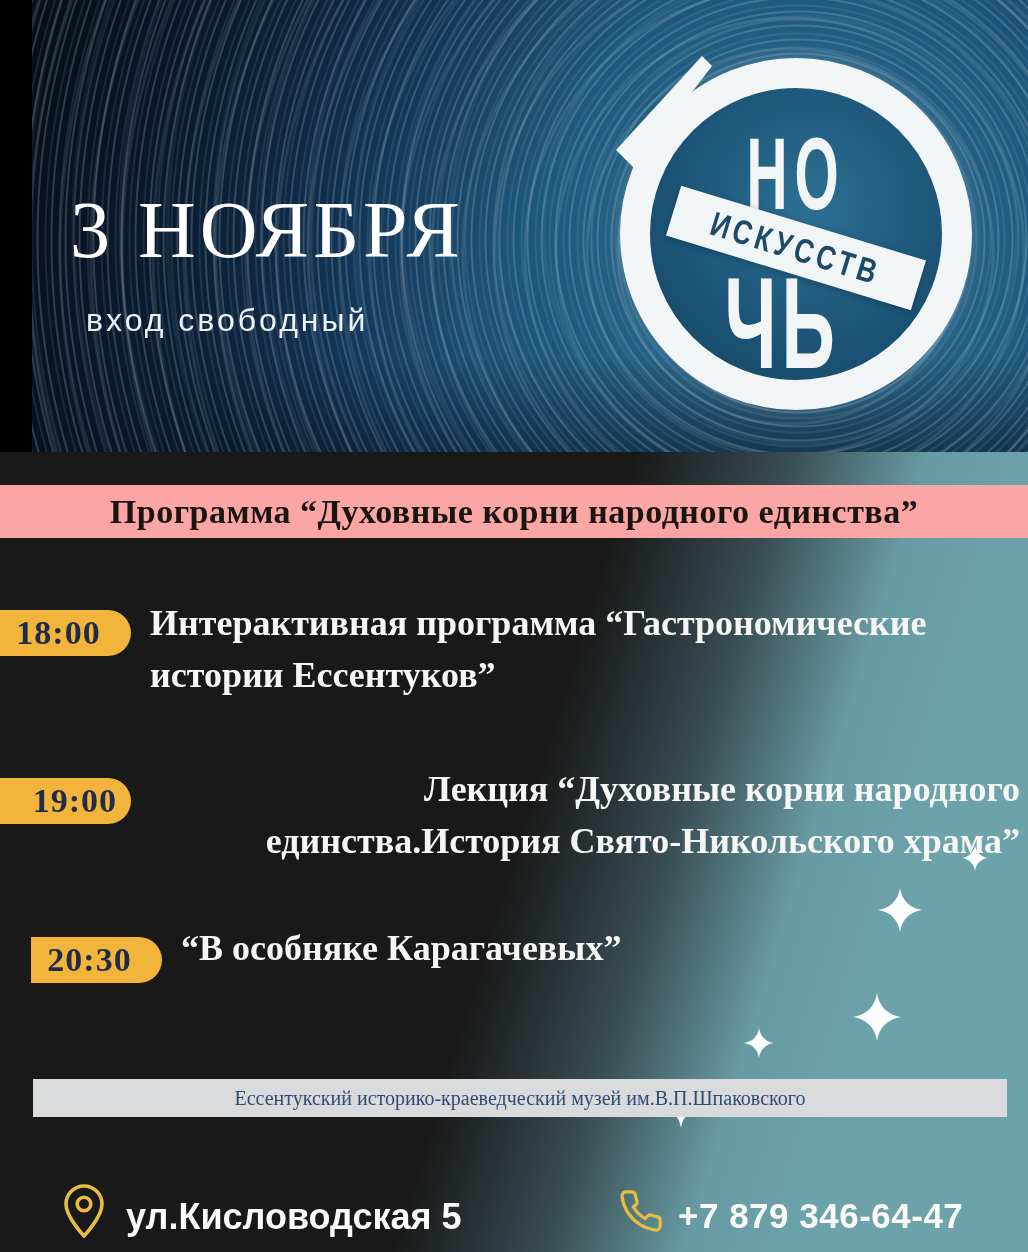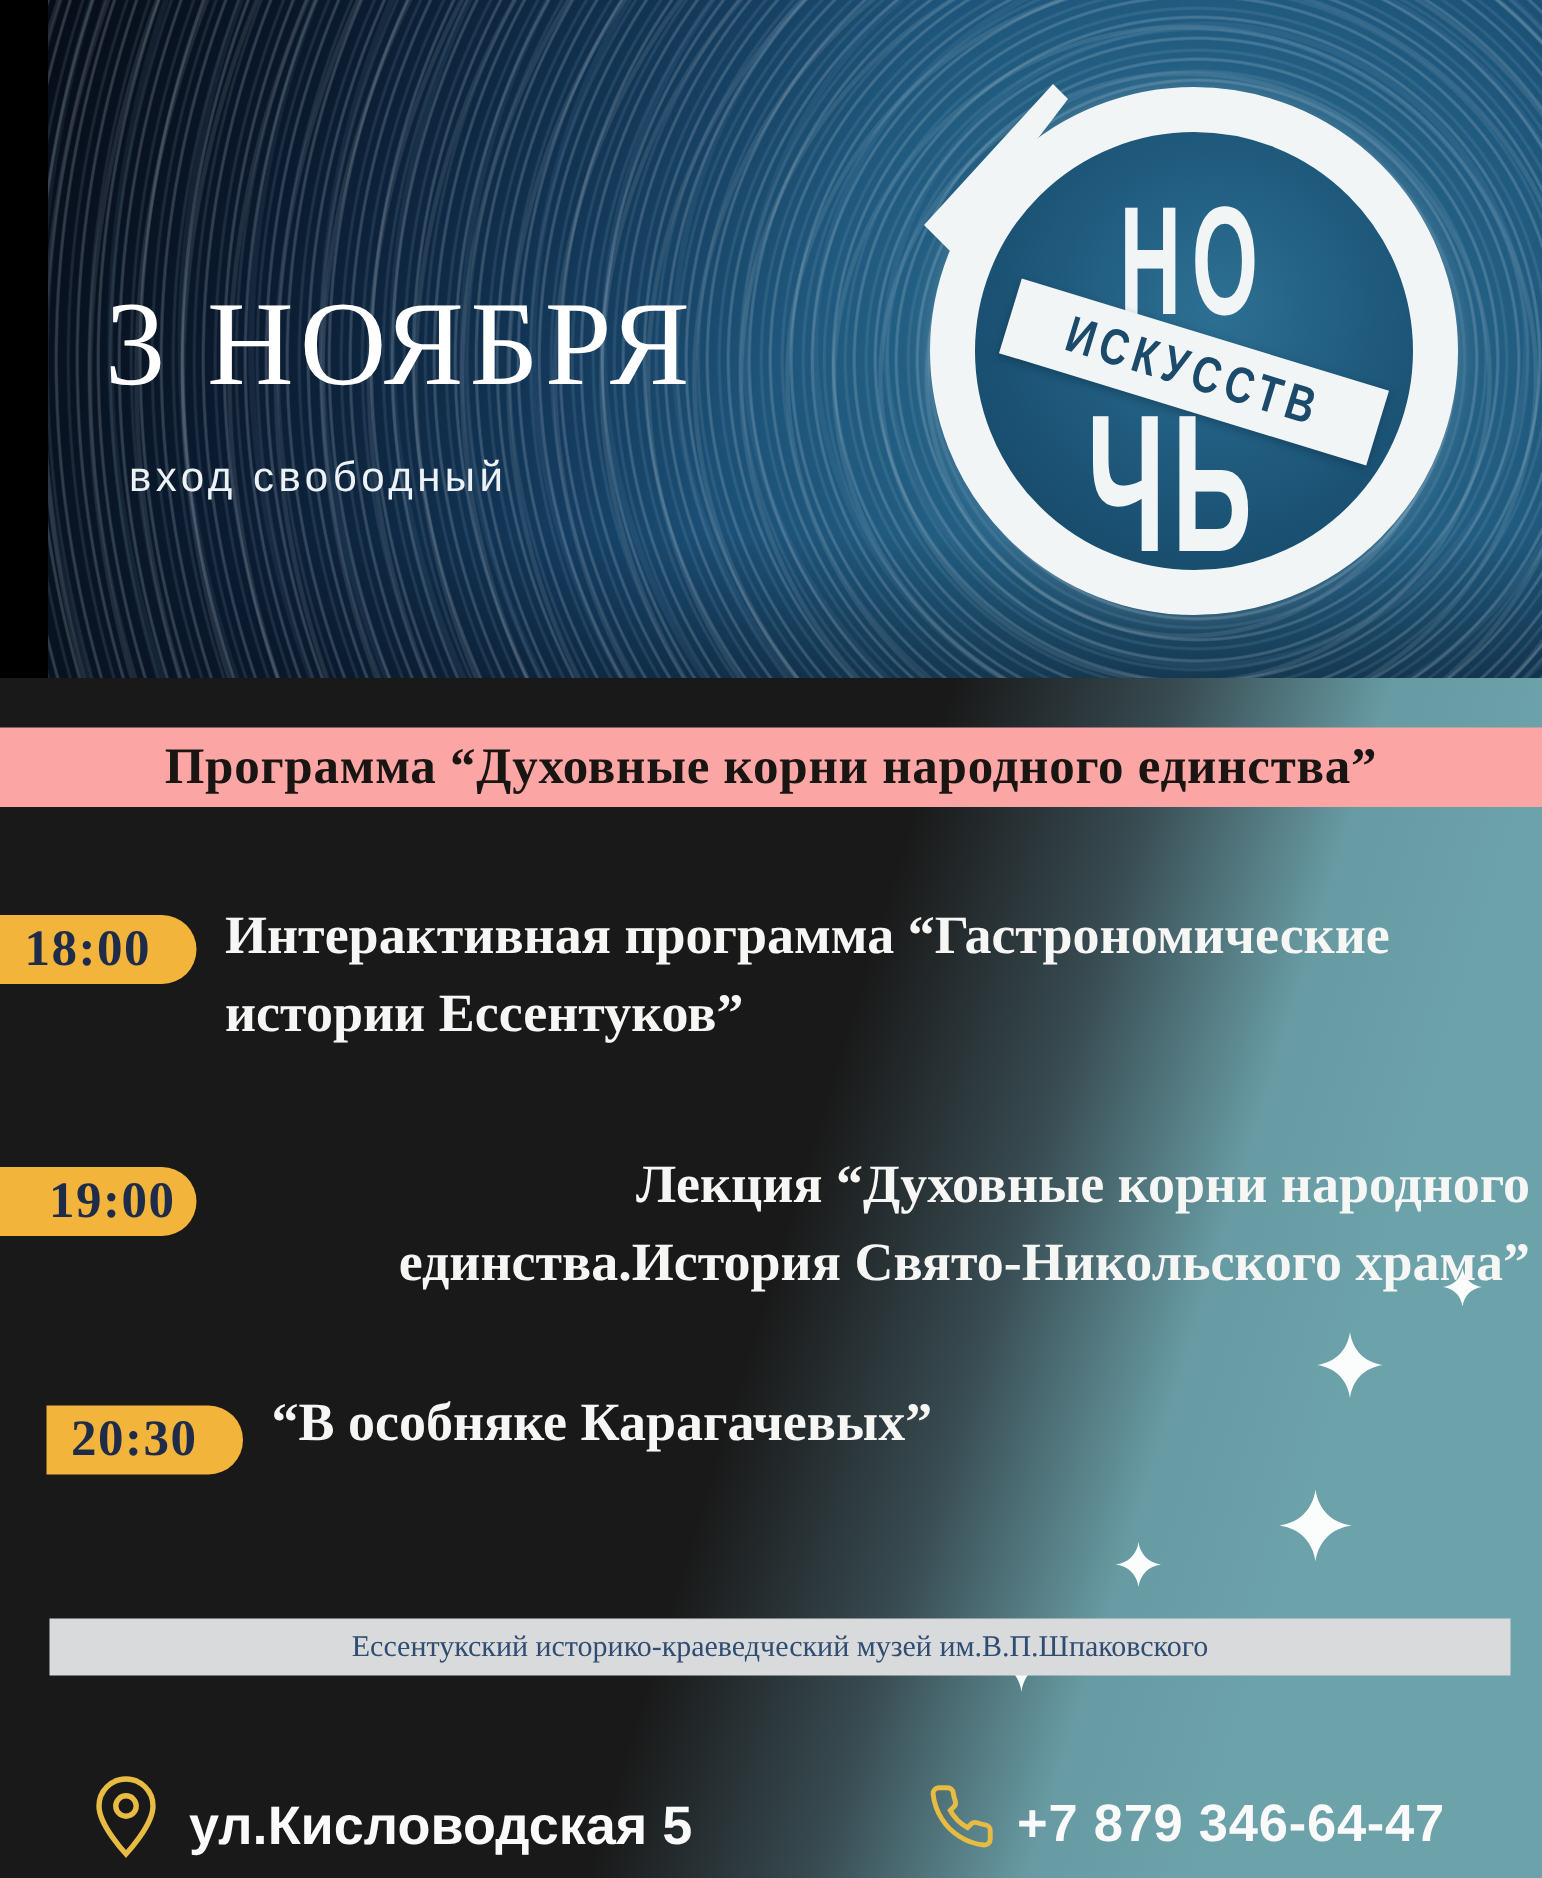--- a/index.html
+++ b/index.html
@@ -17,21 +17,21 @@
       repeating-radial-gradient(circle at 766px 240px,
         rgba(205,222,238,0) 0 3px, rgba(205,222,238,.20) 4px 5px, rgba(205,222,238,0) 6px 9px,
         rgba(170,198,220,.12) 10px 11px, rgba(170,198,220,0) 12px 14px),
       repeating-radial-gradient(circle at 758px 252px,
         rgba(255,255,255,0) 0 15px, rgba(255,255,255,.10) 16px 18px, rgba(255,255,255,0) 19px 31px),
       repeating-radial-gradient(circle at 772px 230px,
         rgba(140,175,205,0) 0 23px, rgba(140,175,205,.09) 24px 27px, rgba(140,175,205,0) 28px 47px);}
   .hero-date{position:absolute;left:38px;top:190px;font-size:80px;font-weight:500;
     color:#ffffff;letter-spacing:4px;line-height:1;}
   .hero-admission{position:absolute;left:54px;top:304px;
-    font-family:"Liberation Sans","DejaVu Sans",sans-serif;font-size:28px;font-weight:400;
+    font-family:"Liberation Sans","DejaVu Sans",sans-serif;font-size:32px;font-weight:400;
     color:#edf2f6;letter-spacing:3px;line-height:1;}
 
   
   .logo{position:absolute;left:588px;top:58px;width:352px;height:352px;border-radius:50%;
     box-sizing:border-box;border:30px solid #f2f5f6;
     background:radial-gradient(circle at 55% 40%, #2d7093 0%, #1f5a7d 45%, #194e6f 72%, #164467 100%);
     box-shadow:0 0 18px rgba(220,235,245,.25);}
   .brush-tail{position:absolute;left:584px;top:56px;width:96px;height:112px;}
   .logo-no{position:absolute;left:0;top:34px;width:100%;text-align:center;
     font-family:"Liberation Sans","DejaVu Sans",sans-serif;font-weight:700;font-size:98px;

